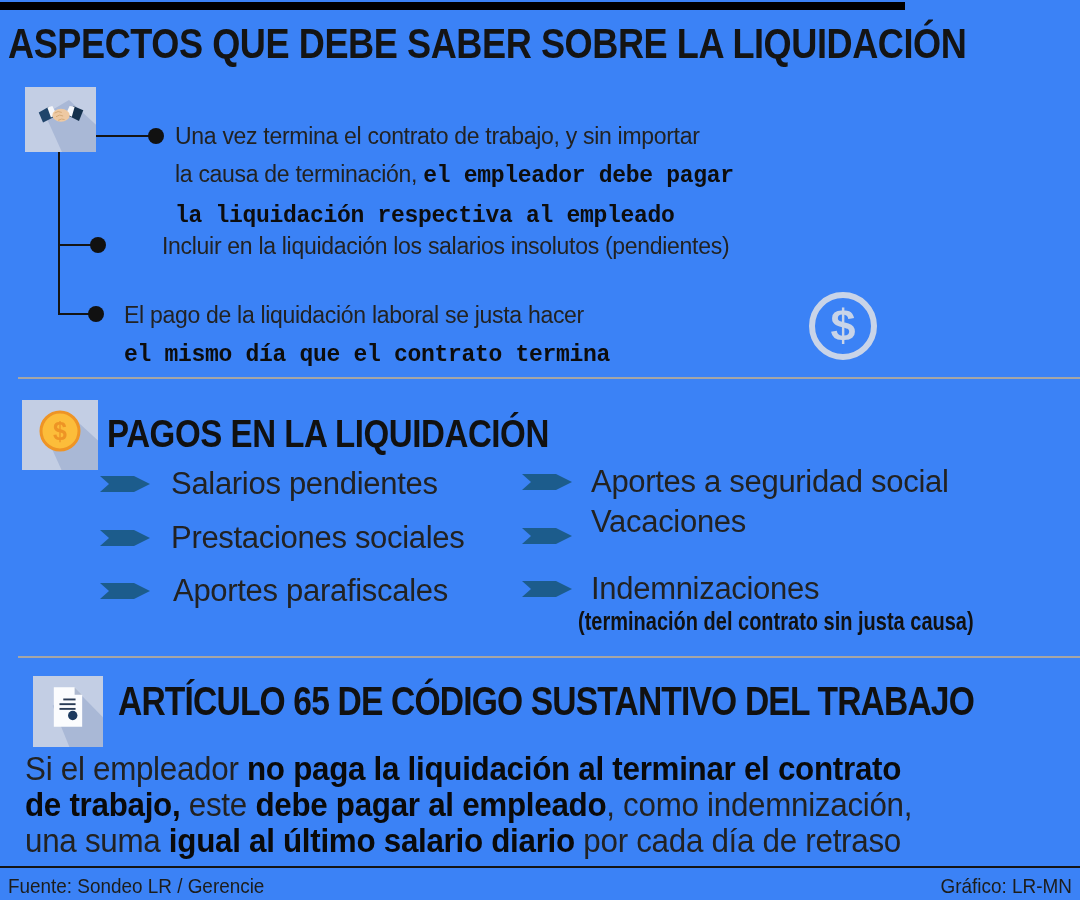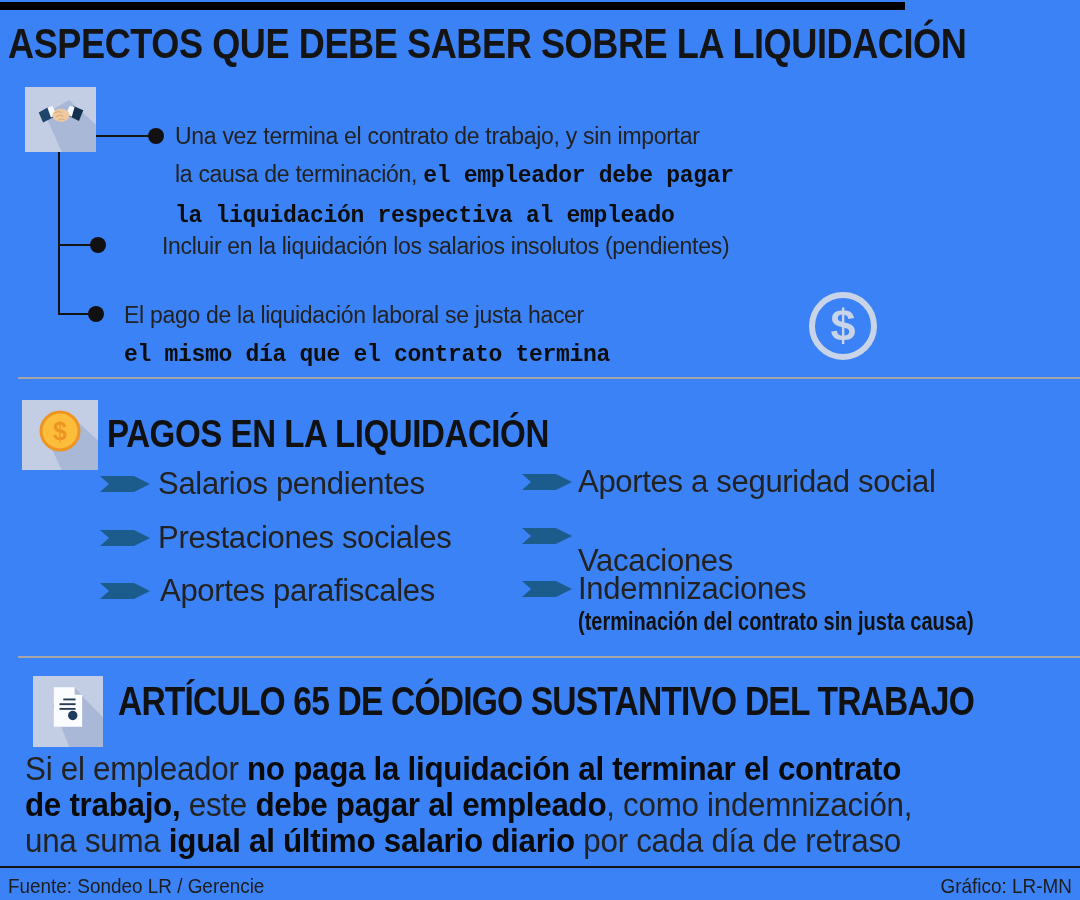--- a/index.html
+++ b/index.html
@@ -41,26 +41,26 @@
 
   #dollar-badge { position:absolute; left:806px; top:289px; }
 
   .sep { position:absolute; left:18px; width:1062px; height:2px; background:#a6a6a6; }
   #sep1 { top:377px; } #sep2 { top:656px; }
 
   
   #pagos-heading { position:absolute; left:107px; top:413px; font-size:38px; font-weight:700; color:#111;
                    white-space:nowrap; letter-spacing:-0.5px; transform:scaleX(0.87); transform-origin:left top; }
   .arrow { position:absolute; width:50px; height:16px; }
-  .item  { position:absolute; font-size:31px; line-height:38px; color:#222; white-space:nowrap; letter-spacing:-0.3px; }
+  .item  { position:absolute; font-size:31px; line-height:38px; color:#222; white-space:nowrap; letter-spacing:-0.3px;margin-left:13px; }
   #ar-l1 { left:100px; top:476px; } #it-l1 { left:158px; top:465px; }
   #ar-l2 { left:100px; top:530px; } #it-l2 { left:158px; top:519px; }
   #ar-l3 { left:100px; top:583px; } #it-l3 { left:160px; top:572px; }
   #ar-r1 { left:522px; top:474px; } #it-r1 { left:578px; top:463px; }
-  #ar-r2 { left:522px; top:528px; } #it-r2 { left:578px; top:542px;text-align:center; }
+  #ar-r2 { left:522px; top:528px; } #it-r2 { left:578px; top:503px;text-align:center; }
   #ar-r3 { left:522px; top:581px; } #it-r3 { left:578px; top:570px; }
   #it-note { position:absolute; left:578px; top:607px; font-size:25px; font-weight:700; color:#111;
              white-space:nowrap; transform:scaleX(0.8); transform-origin:left top; }
 
   
   #art-heading { position:absolute; left:118px; top:679px; font-size:40px; font-weight:700; color:#111;
                  white-space:nowrap; letter-spacing:-1px; transform:scaleX(0.84); transform-origin:left top; }
   #art-p { position:absolute; left:25px; top:751px; font-size:33px; line-height:36px; color:#222;
            white-space:nowrap; letter-spacing:-0.3px; transform:scaleX(0.95); transform-origin:left top; }
   #art-p b { font-weight:700; color:#0a0a0a; }

